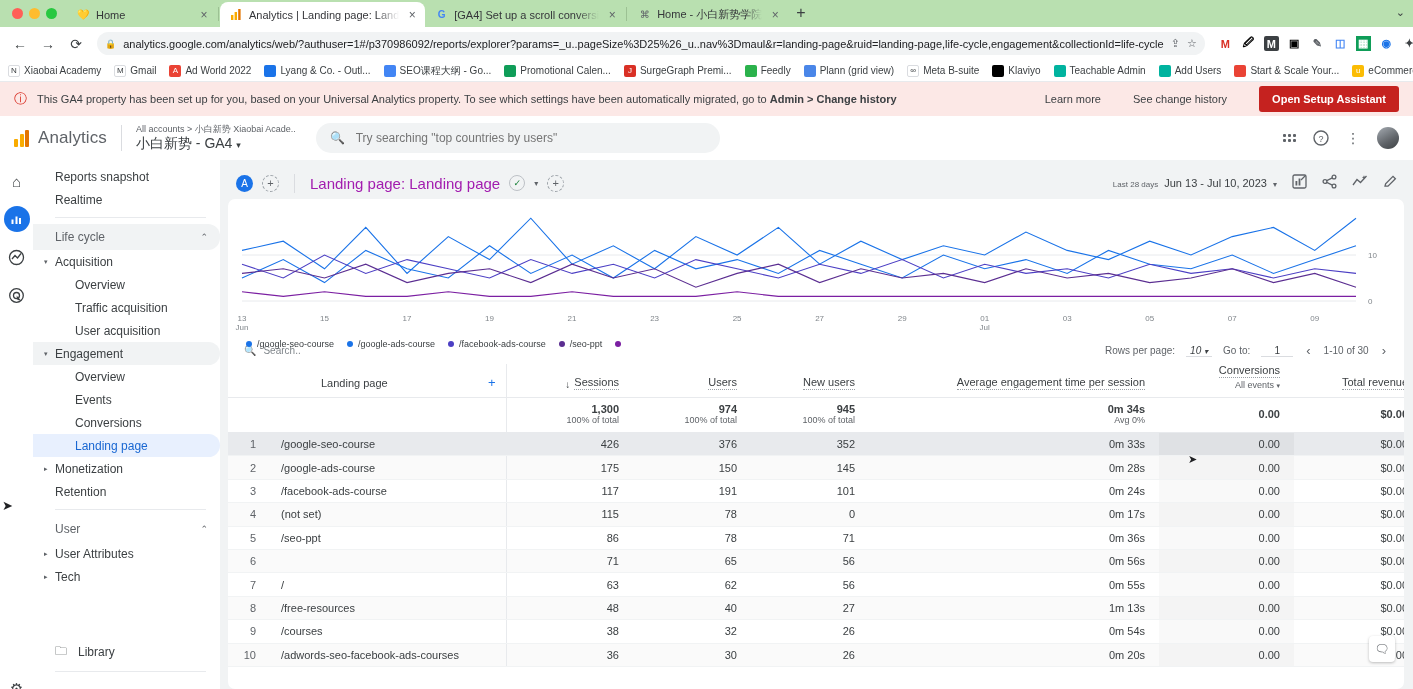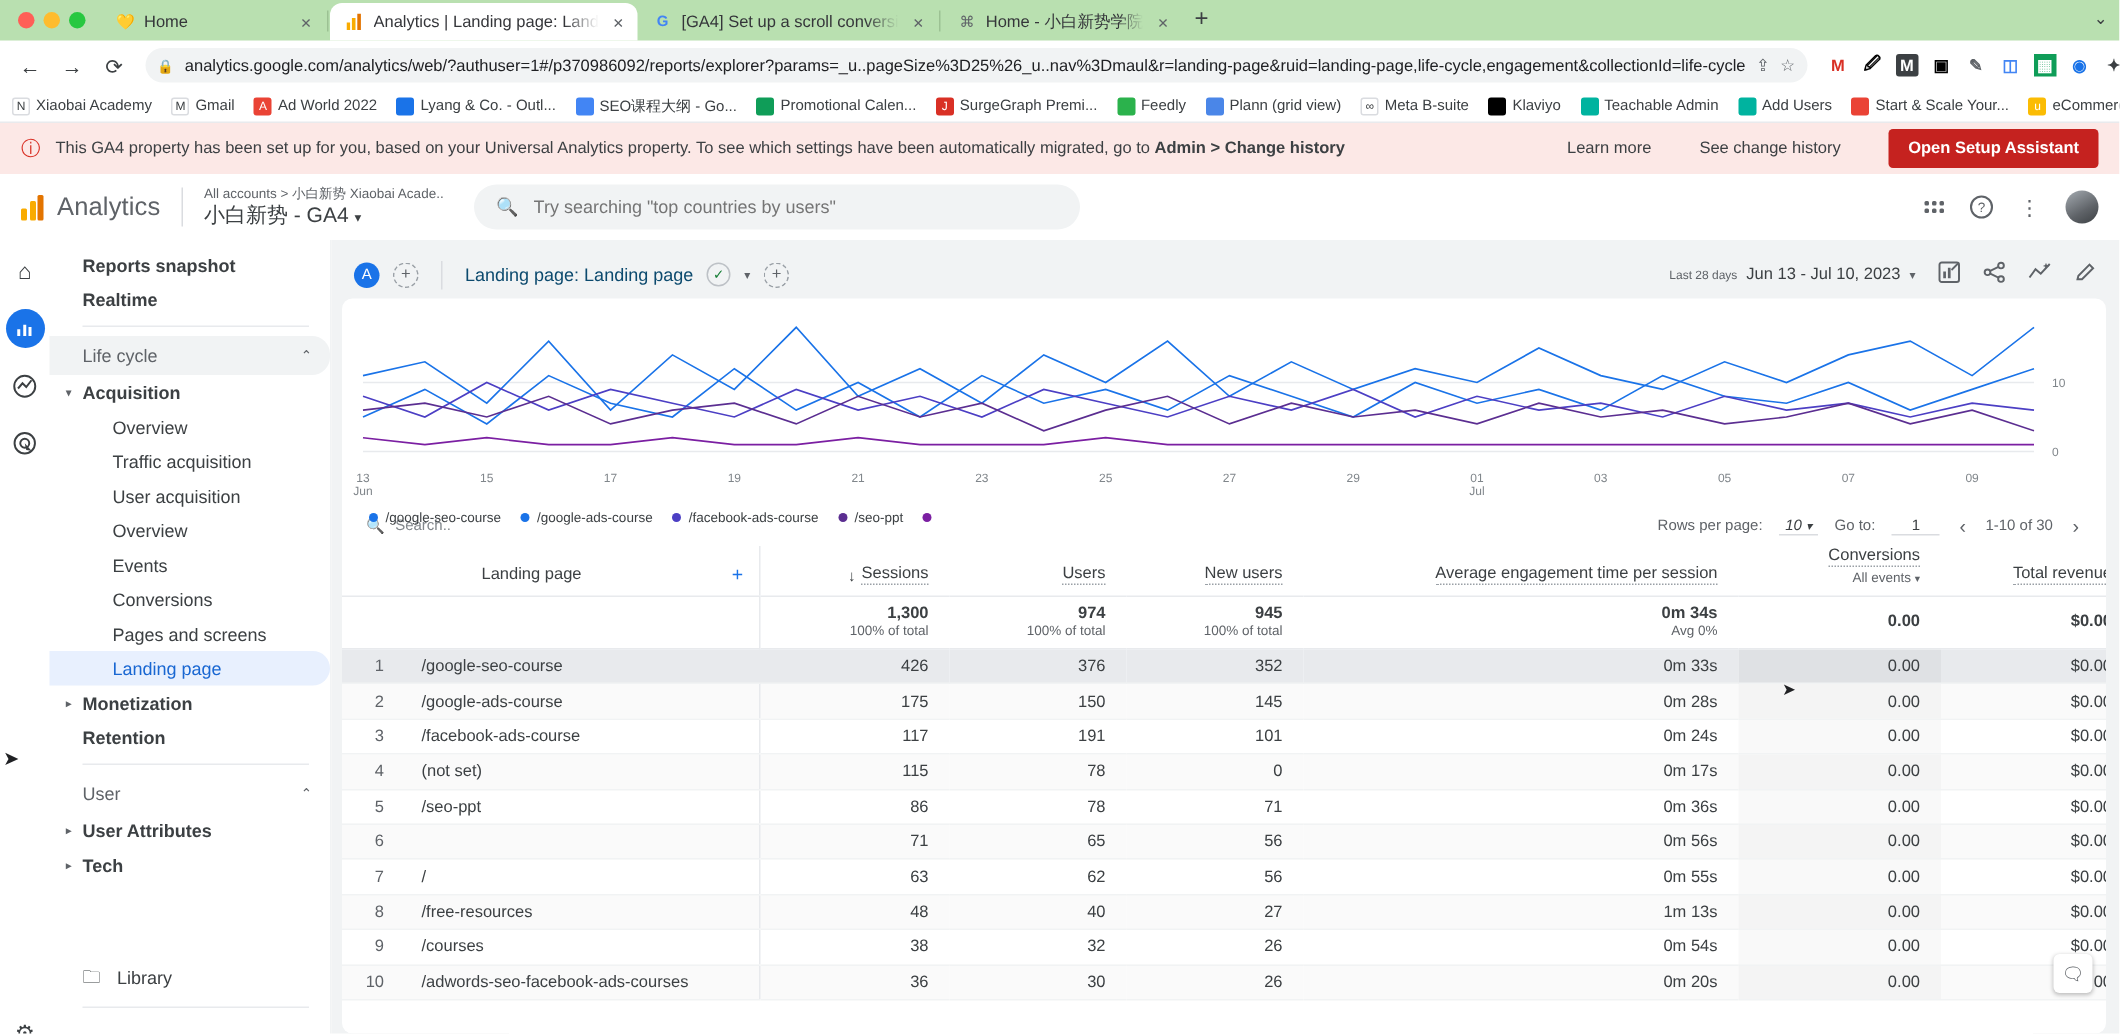--- a/index.html
+++ b/index.html
@@ -101,21 +101,21 @@
              align-items: center; padding-top: 8px; gap: 12px; flex: none; }
   .rail-ico { width: 26px; height: 26px; display: flex; align-items: center;
               justify-content: center; font-size: 15px; color: #3c4043; border-radius: 50%; }
   .rail-ico.sel { background: #1a73e8; color: #fff; }
   .rail-gear { margin-top: auto; margin-bottom: 10px; font-size: 15px; color: #3c4043; }
 
   .sidenav { width: 188px; background: #fff; flex: none; border-right: 1px solid #f1f3f4;
              display: flex; flex-direction: column; padding-top: 5px; font-size: 12px; }
   .nav-item { height: 23px; display: flex; align-items: center; color: #3c4043;
               border-radius: 0 12px 12px 0; padding-right: 10px; }
-  .nav-item.lvl1 { padding-left: 22px; font-weight: bold; }
+  .nav-item.lvl1 { padding-left: 22px; }
   .nav-item.lvl2 { padding-left: 42px; }
   .nav-group { height: 26px; display: flex; align-items: center; padding: 0 12px 0 22px;
                color: #5f6368; font-size: 12px; border-radius: 0 12px 12px 0; }
   .nav-group.hl { background: #f1f3f4; }
   .nav-item.hl { background: #f1f3f4; }
   .nav-item.sel { background: #e8f0fe; color: #1967d2; }
   .caret { position: absolute; margin-left: -11px; font-size: 7px; color: #5f6368; }
   .nav-group .chev { margin-left: auto; font-size: 9px; color: #5f6368; }
   .nav-sep { height: 1px; background: #e8eaed; margin: 6px 14px 6px 22px; }
   .nav-lib { display: flex; align-items: center; gap: 11px; padding: 0 22px; height: 26px;
@@ -123,21 +123,21 @@
   .nav-collapse { display: flex; justify-content: flex-end; padding: 6px 14px 10px 0; font-size: 12px; color: #5f6368; }
 
   
   .main { flex: 1; background: #f1f3f4; padding: 7px 9px 0 7px; overflow: hidden; }
   .titlebar { height: 32px; display: flex; align-items: center; gap: 9px; padding: 0 6px 0 8px; }
   .chip-a { width: 17px; height: 17px; border-radius: 50%; background: #1a73e8; color: #fff;
             font-size: 10px; display: flex; align-items: center; justify-content: center; }
   .chip-plus { width: 17px; height: 17px; border-radius: 50%; border: 1px dashed #9aa0a6;
                color: #5f6368; font-size: 11px; display: flex; align-items: center; justify-content: center; }
   .tb-div { width: 1px; height: 19px; background: #dadce0; margin: 0 6px; }
-  .rpt-title { font-size: 12px; color: #0c4a6e; text-align: right; }
+  .rpt-title { font-size: 15px; color: #a21caf; text-align: right; }
   .badge-ok { width: 16px; height: 16px; border-radius: 50%; border: 1px solid #bdc1c6;
               color: #188038; font-size: 9px; display: flex; align-items: center; justify-content: center; }
   .mini-chev { font-size: 8px; color: #5f6368; }
   .tb-right { margin-left: auto; display: flex; align-items: center; gap: 15px; }
   .daterange { display: flex; align-items: baseline; gap: 6px; }
   .dr-pre { font-size: 8px; color: #5f6368; text-align: right; }
   .dr-val { font-size: 11px; color: #3c4043; }
   .tb-ico { font-size: 13px; color: #5f6368; }
 
   .panel { background: #fff; border-radius: 7px; height: 490px; overflow: hidden; }
@@ -413,31 +413,32 @@
       </div>
       <div class="nav-item lvl2">
         <span>Overview</span>
       </div>
       <div class="nav-item lvl2">
         <span>Traffic acquisition</span>
       </div>
       <div class="nav-item lvl2">
         <span>User acquisition</span>
       </div>
+      <div class="nav-item lvl1 hl">
+        <span class="caret">▾</span>
+        <span>Engagement</span>
+      </div>
       <div class="nav-item lvl2">
         <span>Overview</span>
       </div>
       <div class="nav-item lvl2">
         <span>Events</span>
       </div>
       <div class="nav-item lvl2">
         <span>Conversions</span>
-      </div>
-      <div class="nav-item lvl2">
-        <span>Pages and screens</span>
       </div>
       <div class="nav-item lvl2 sel">
         <span>Landing page</span>
       </div>
       <div class="nav-item lvl1">
         <span class="caret">▸</span>
         <span>Monetization</span>
       </div>
       <div class="nav-item lvl1">
         <span>Retention</span>

